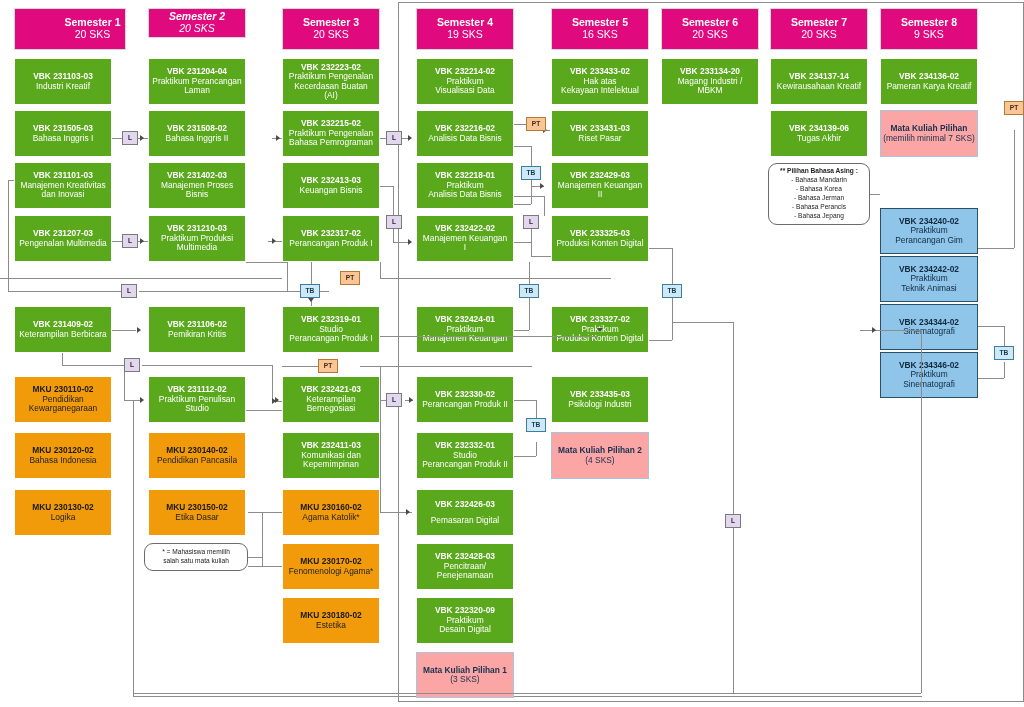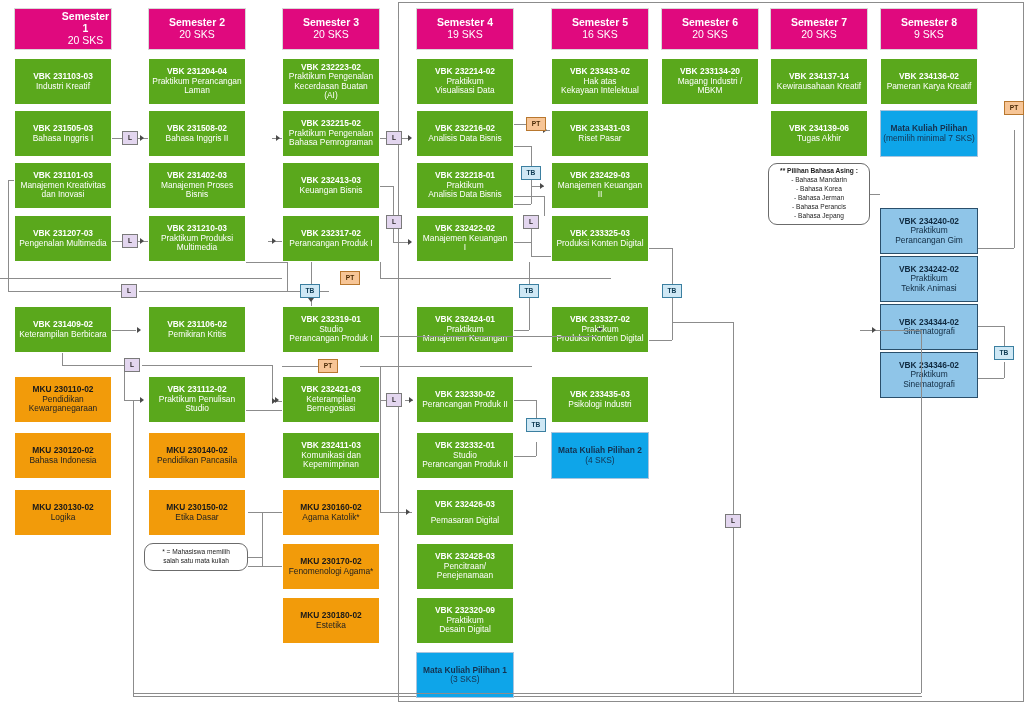--- a/index.html
+++ b/index.html
@@ -11,21 +11,21 @@
        display:flex;flex-direction:column;align-items:center;justify-content:center;
        text-align:center;line-height:1.12;padding:1px 2px;}
   .box .code{font-weight:bold;}
   .box .nm{font-weight:normal;}
 
   .hdr{background:#e0097e;color:#ffffff;font-weight:bold;font-size:10.5px;border:1px solid #d8d8d8;}
   .hdr .code{font-weight:bold;}
   .green{background:#5aa81c;color:#ffffff;font-size:8.4px;}
   .orange{background:#f29b0a;color:#222222;font-size:8.4px;}
   .orange .code{color:#1a1a1a;}
-  .lightblue{background:#0ea5e9;color:#15314f;font-size:8.4px;border:1px solid #a8c4de;}
+  .lightblue{background:#fca5a5;color:#15314f;font-size:8.4px;border:1px solid #a8c4de;}
   .blue{background:#8fc5e8;color:#102a40;font-size:8.4px;border:1px solid #2a4f6b;}
 
   .note{position:absolute;box-sizing:border-box;background:#ffffff;border:1px solid #6b6b6b;
         border-radius:9px;display:flex;flex-direction:column;align-items:center;
         justify-content:center;text-align:center;font-size:6.6px;color:#222;line-height:1.35;padding:2px 4px;}
   .note .hl{font-weight:bold;}
 
   .tag{position:absolute;box-sizing:border-box;display:flex;align-items:center;justify-content:center;
        font-size:6.6px;font-weight:bold;border:1px solid #7a7a7a;line-height:1;}
   .tag.L{background:#e3d6ef;color:#231f20;}
@@ -41,25 +41,25 @@
   .arw.d{border-width:4.6px 3.2px 0 3.2px;border-color:#4a4a4a transparent transparent transparent;}
 </style>
 </head>
 <body>
 
 <div id="stage">
 
   <div class="frame" style="left:398px;top:2px;width:624px;height:698px;"></div>
   <div class="frame" style="left:133px;top:489px;width:788px;height:207px;border-top:none;border-right:none;"></div>
 
-  <div class="box hdr" style="left:14px;top:8px;width:98px;height:42px;padding-left:47px;">
+  <div class="box hdr" style="left:14px;top:8px;width:112px;height:42px;padding-left:47px;">
     <span class="code">Semester 1</span>
     <span class="nm">20 SKS</span>
   </div>
-  <div class="box hdr" style="left:148px;top:8px;width:98px;height:42px;">
+  <div class="box hdr" style="left:148px;top:8px;width:98px;height:30px;font-style:italic;">
     <span class="code">Semester 2</span>
     <span class="nm">20 SKS</span>
   </div>
   <div class="box hdr" style="left:282px;top:8px;width:98px;height:42px;">
     <span class="code">Semester 3</span>
     <span class="nm">20 SKS</span>
   </div>
   <div class="box hdr" style="left:416px;top:8px;width:98px;height:42px;">
     <span class="code">Semester 4</span>
     <span class="nm">19 SKS</span>

